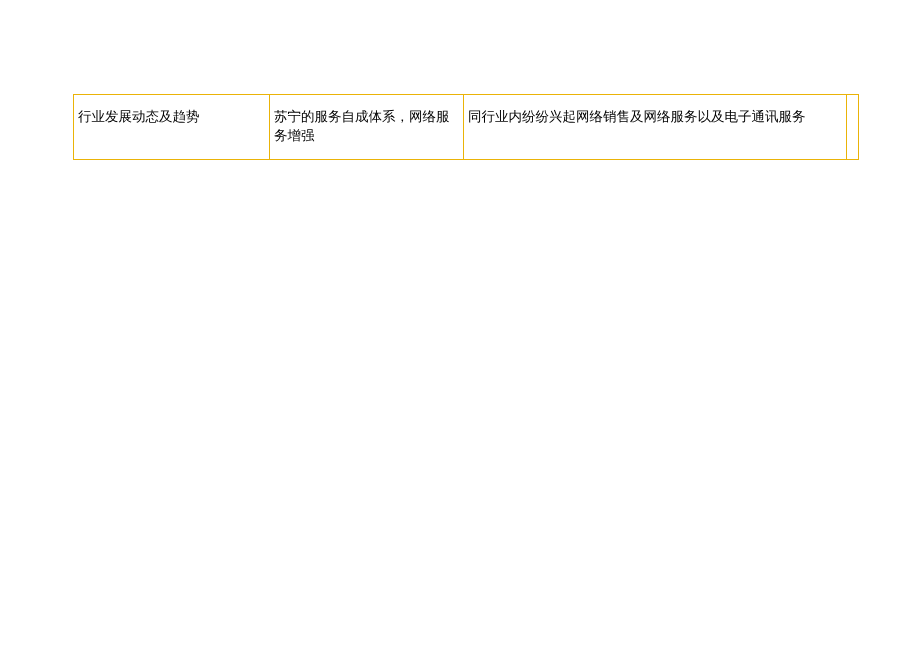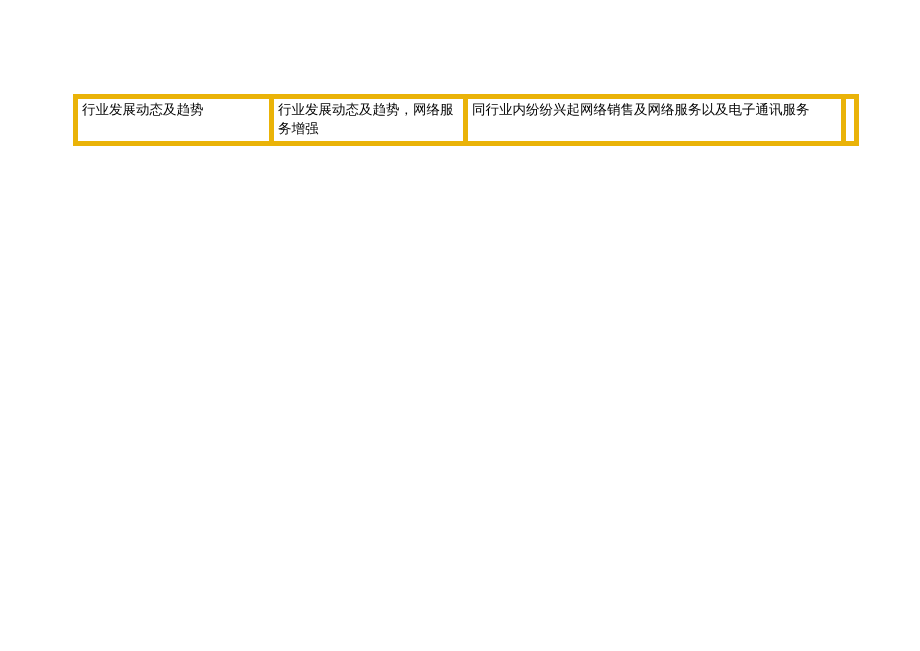--- a/index.html
+++ b/index.html
@@ -20,22 +20,22 @@
       top: 94px;
       left: 73px;
       width: 786px;
     }
     table {
       border-collapse: collapse;
       width: 100%;
       table-layout: fixed;
     }
     td {
-      border: 5px solid #eab308;
-      padding: 2px 4px;
+      border: 1px solid #eab308;
+      padding: 13px 4px;
       vertical-align: top;
       line-height: 1.4;
       font-size: 13.5px;
     }
     .col1 {
       width: 196px;
     }
     .col2 {
       width: 194px;
     }
@@ -48,19 +48,19 @@
     }
   </style>
 </head>
 <body>
 
 <div class="table-container">
   <table>
     <tbody>
         <tr>
       <td class="col1">行业发展动态及趋势</td>
-      <td class="col2">行业发展动态及趋势，网络服务增强</td>
+      <td class="col2">苏宁的服务自成体系，网络服务增强</td>
       <td class="col3">同行业内纷纷兴起网络销售及网络服务以及电子通讯服务</td>
       <td class="col4"></td>
     </tr>
   </tbody>
     </table>
 </div>
 
 </body></html>

